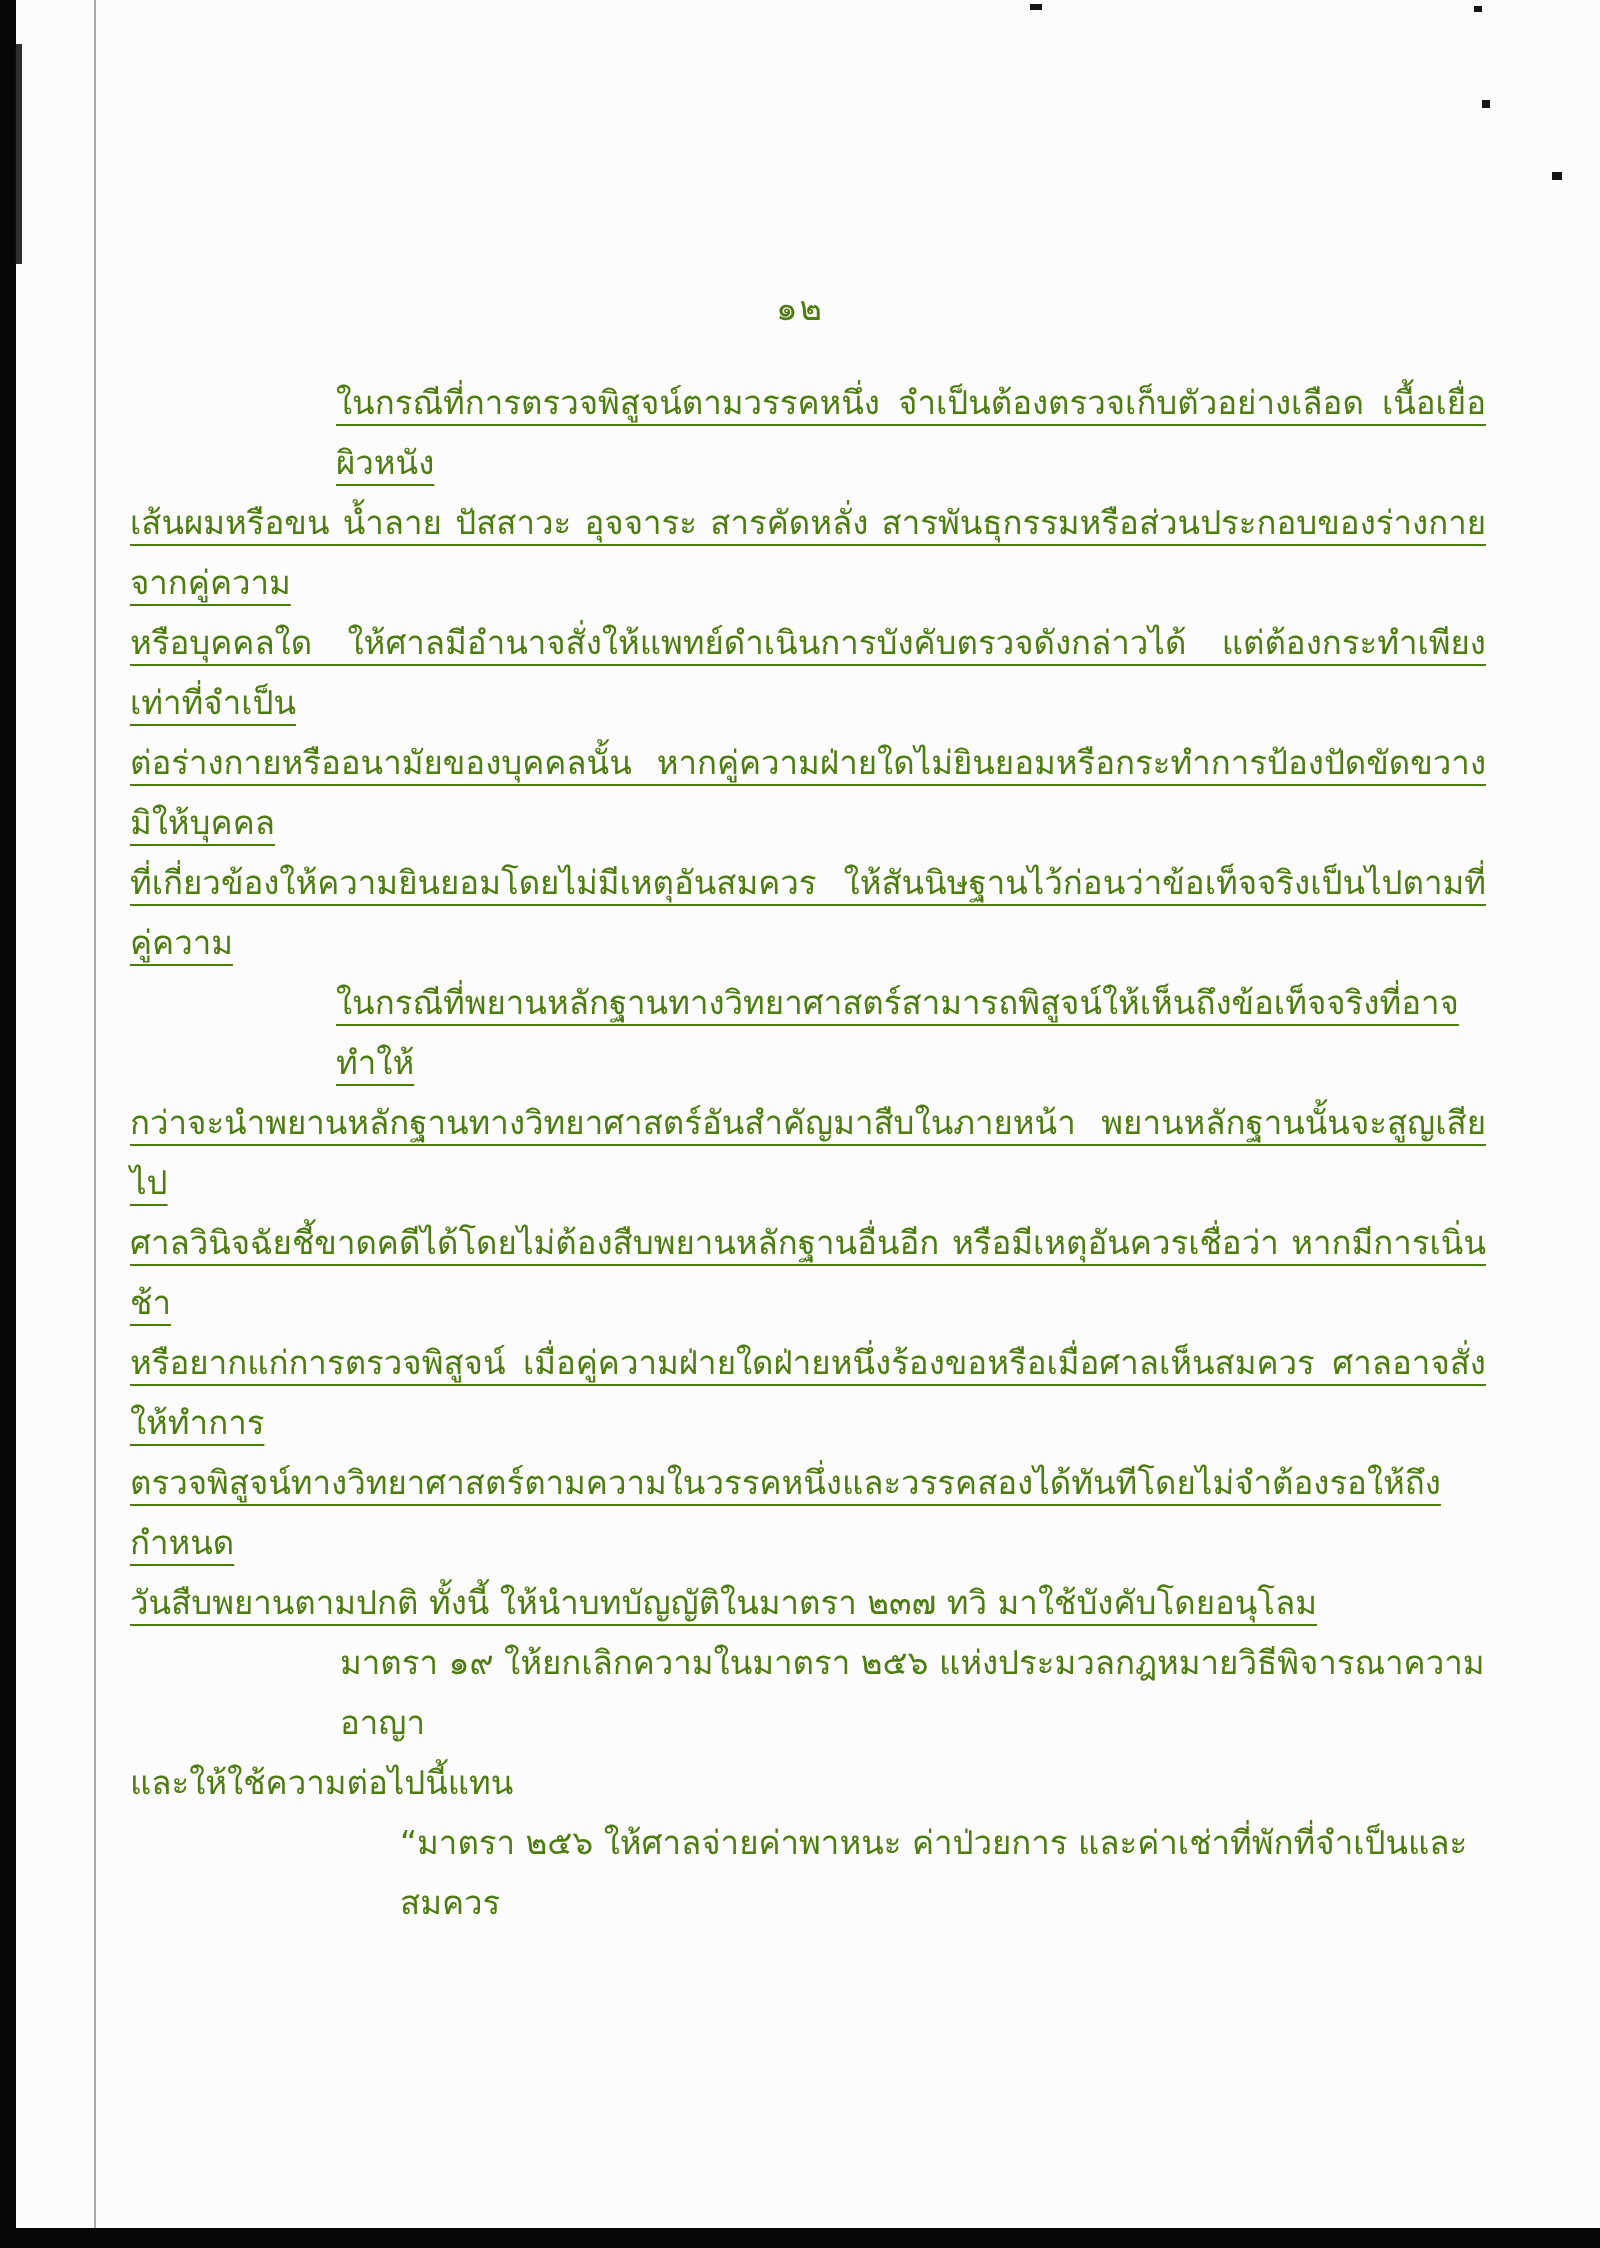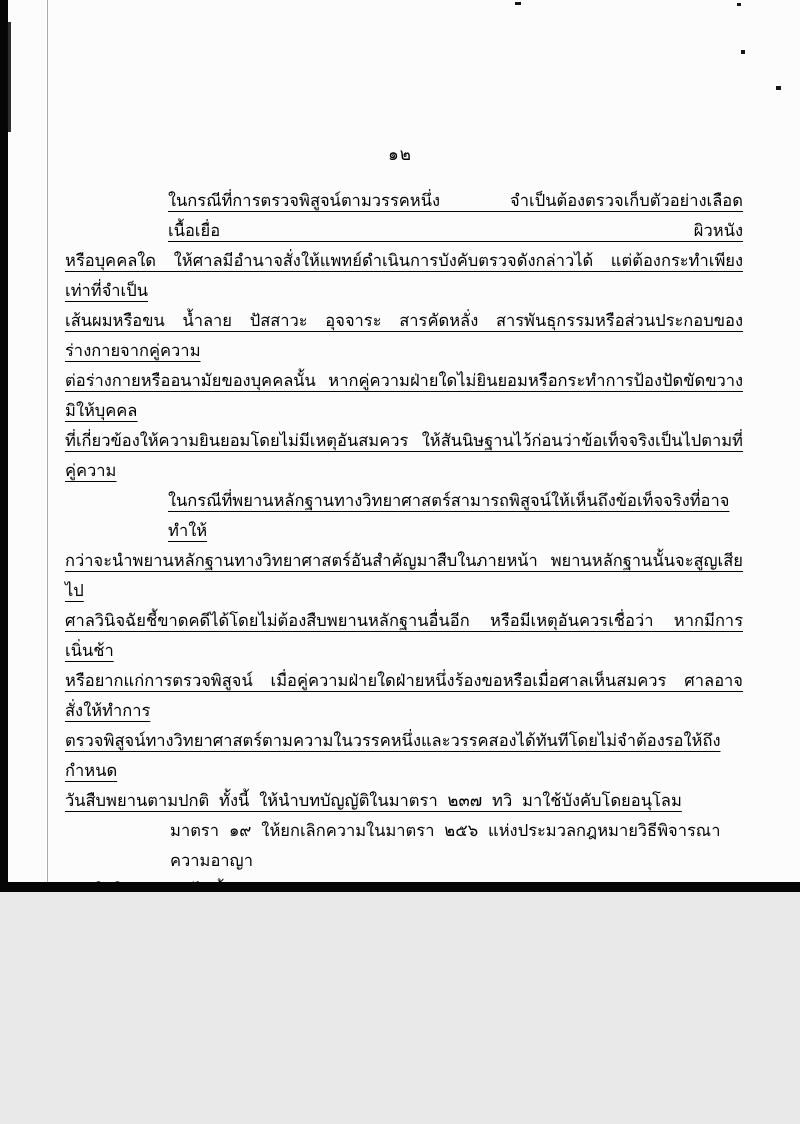--- a/index.html
+++ b/index.html
@@ -3,24 +3,24 @@
 <meta charset="utf-8">
 <style>
   html, body { margin: 0; padding: 0; }
   body {
     width: 800px; height: 1124px;
     background: #e9e9e9;
     font-family: "DejaVu Sans", "Liberation Sans", sans-serif;
   }
   .scan-page {
     position: relative;
-    width: 800px; height: 892px;
+    width: 800px; height: 1124px;
     background: #fcfcfc;
     overflow: hidden;
-    color: #000000;
+    color: #4d7c0f;
   }
   
   .edge-left {
     position: absolute; left: 0; top: 0; bottom: 0; width: 8px;
     background: #060606; z-index: 5;
   }
   .edge-left-bump {
     position: absolute; left: 7px; top: 22px; width: 4px; height: 110px;
     background: #0a0a0a; opacity: .85; z-index: 5;
   }
@@ -50,21 +50,20 @@
     width: 678px;
     font-size: 16.5px;
     z-index: 2;
   }
   .paragraph { margin: 0; }
   .line {
     line-height: 30px;
     min-height: 30px;
     text-align: left;
     white-space: normal;
-    font-family: Liberation Mono, monospace;
   }
   .line.fill { text-align: justify; text-align-last: justify; }
   .underlined .line {
     text-decoration: underline;
     text-decoration-thickness: 1.4px;
     text-underline-offset: 5px;
   }
 </style>
 </head>
 <body>
@@ -77,22 +76,22 @@
   <div class="speck s1"></div>
   <div class="speck s2"></div>
   <div class="speck s3"></div>
   <div class="speck s4"></div>
 
   <div class="page-number">๑๒</div>
 
   <div class="document-body">
       <div class="paragraph underlined">
         <div class="line fill" style="padding-left: 103px;">ในกรณีที่การตรวจพิสูจน์ตามวรรคหนึ่ง จำเป็นต้องตรวจเก็บตัวอย่างเลือด เนื้อเยื่อ ผิวหนัง</div>
+        <div class="line fill">เส้นผมหรือขน น้ำลาย ปัสสาวะ อุจจาระ สารคัดหลั่ง สารพันธุกรรมหรือส่วนประกอบของร่างกายจากคู่ความ</div>
         <div class="line fill">หรือบุคคลใด ให้ศาลมีอำนาจสั่งให้แพทย์ดำเนินการบังคับตรวจดังกล่าวได้ แต่ต้องกระทำเพียงเท่าที่จำเป็น</div>
-        <div class="line fill">เส้นผมหรือขน น้ำลาย ปัสสาวะ อุจจาระ สารคัดหลั่ง สารพันธุกรรมหรือส่วนประกอบของร่างกายจากคู่ความ</div>
         <div class="line fill">ต่อร่างกายหรืออนามัยของบุคคลนั้น หากคู่ความฝ่ายใดไม่ยินยอมหรือกระทำการป้องปัดขัดขวางมิให้บุคคล</div>
         <div class="line fill">ที่เกี่ยวข้องให้ความยินยอมโดยไม่มีเหตุอันสมควร ให้สันนิษฐานไว้ก่อนว่าข้อเท็จจริงเป็นไปตามที่คู่ความ</div>
       </div>
       <div class="paragraph underlined">
         <div class="line fill" style="padding-left: 103px;">ในกรณีที่พยานหลักฐานทางวิทยาศาสตร์สามารถพิสูจน์ให้เห็นถึงข้อเท็จจริงที่อาจทำให้</div>
         <div class="line fill">กว่าจะนำพยานหลักฐานทางวิทยาศาสตร์อันสำคัญมาสืบในภายหน้า พยานหลักฐานนั้นจะสูญเสียไป</div>
         <div class="line fill">ศาลวินิจฉัยชี้ขาดคดีได้โดยไม่ต้องสืบพยานหลักฐานอื่นอีก หรือมีเหตุอันควรเชื่อว่า หากมีการเนิ่นช้า</div>
         <div class="line fill">หรือยากแก่การตรวจพิสูจน์ เมื่อคู่ความฝ่ายใดฝ่ายหนึ่งร้องขอหรือเมื่อศาลเห็นสมควร ศาลอาจสั่งให้ทำการ</div>
         <div class="line fill">ตรวจพิสูจน์ทางวิทยาศาสตร์ตามความในวรรคหนึ่งและวรรคสองได้ทันทีโดยไม่จำต้องรอให้ถึงกำหนด</div>
         <div class="line">วันสืบพยานตามปกติ ทั้งนี้ ให้นำบทบัญญัติในมาตรา ๒๓๗ ทวิ มาใช้บังคับโดยอนุโลม</div>

